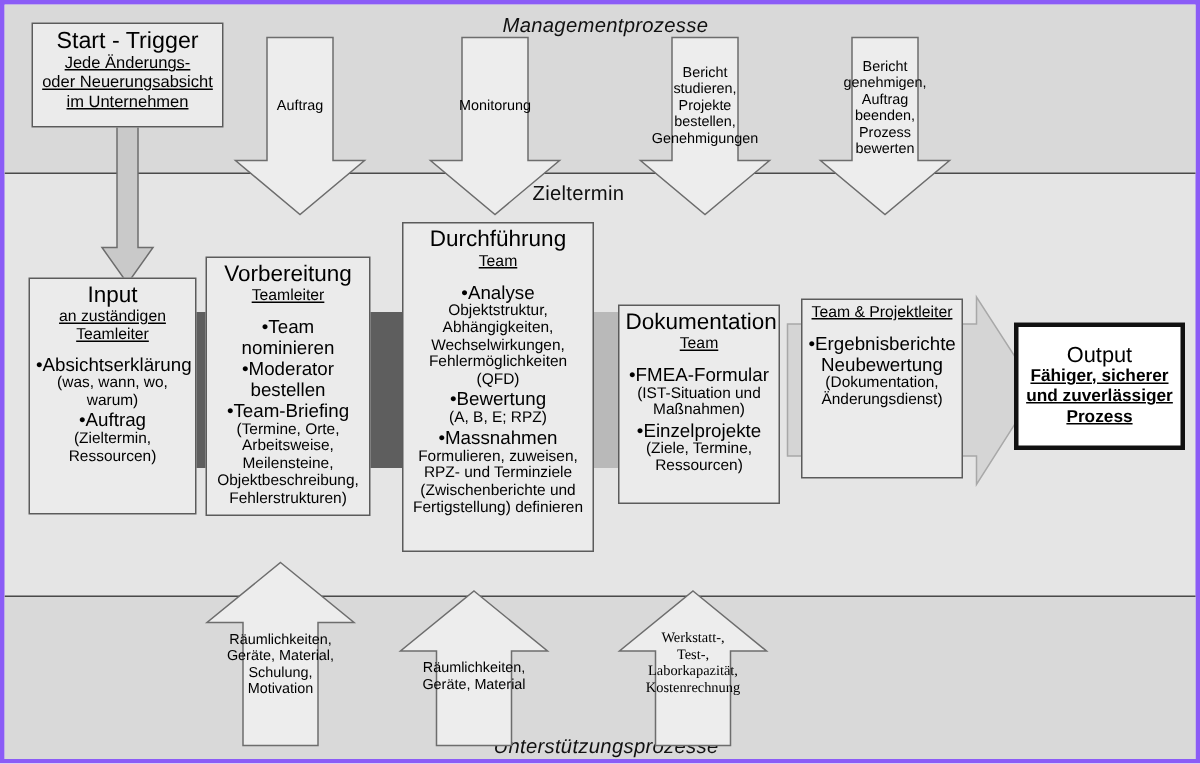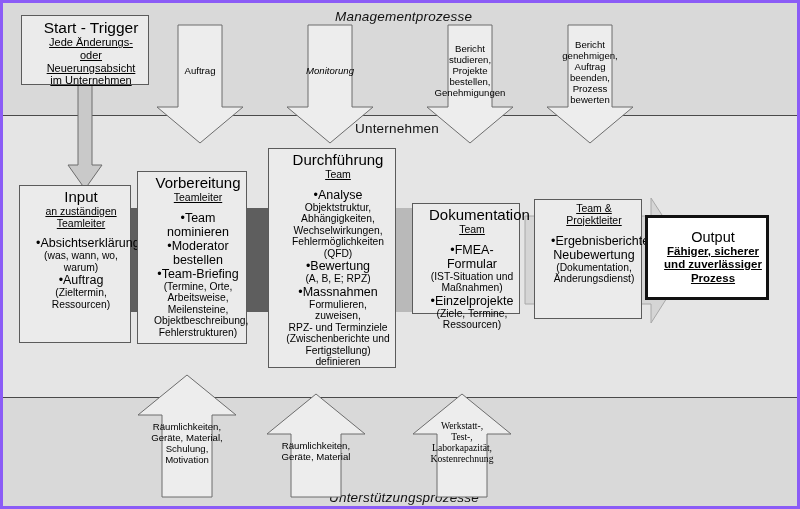--- a/index.html
+++ b/index.html
@@ -32,43 +32,43 @@
   #lbl-core{left:352px;top:118px;font-style:normal;font-size:13.5px;}
 
   
   .pbox{
     position:absolute;
     box-sizing:border-box;
     background:#ebebeb;
     border:1px solid #5b5b5b;
     text-align:center;
     color:#000;
-    padding:3px 4px 4px 16px;
+    padding:3px 4px 4px 4px;
     line-height:1.12;
     z-index:6;
   }
   .pbox .ttl{font-size:15px;display:block;margin-bottom:0px;}
   .pbox .sub{font-size:10.5px;display:block;text-decoration:underline;}
   .pbox .body{font-size:10.5px;display:block;margin-top:7px;}
   .pbox .b1{font-size:12.5px;display:block;}
   .pbox .b2{font-size:10.3px;display:block;}
 
   
   #box-start{left:18px;top:12px;width:128px;height:70px;z-index:9;}
   #box-start .ttl{font-size:15.5px;}
   #box-start .sub{font-size:11px;line-height:1.15;}
 
   #box-input{left:16px;top:182px;width:112px;height:158px;}
   #box-vorbereitung{left:134px;top:168px;width:110px;height:173px;}
   #box-durch{left:265px;top:145px;width:128px;height:220px;}
-  #box-doku{left:409px;top:200px;width:108px;height:111px;}
+  #box-doku{left:409px;top:200px;width:108px;height:133px;}
   #box-nach{left:531px;top:196px;width:108px;height:120px;}
 
   #box-output{
-    left:642px;top:212px;width:124px;height:85px;
+    left:673px;top:212px;width:114px;height:85px;
     background:#ffffff;border:3px solid #111;
     display:flex;align-items:center;justify-content:center;
     z-index:9;
     text-align:center;
   }
   #box-output .inner{display:block;}
   #box-output .ttl{font-size:14.5px;font-weight:normal;}
   #box-output .sub{font-size:11.5px;font-weight:bold;line-height:1.18;}
 
   
@@ -83,21 +83,21 @@
   .arrow svg{display:block;overflow:visible;}
   .arrow .alabel{
     position:absolute;left:0;right:0;
     text-align:center;font-size:9.6px;color:#000;line-height:1.15;
     pointer-events:none;
   }
 
   
   #arr-auftrag{left:152px;top:22px;width:90px;height:120px;}
   #arr-auftrag .alabel{top:40px;}
-  #arr-monitoring{left:282px;top:22px;width:90px;height:120px;font-style:italic;}
+  #arr-monitoring{left:282px;top:22px;width:90px;height:120px;}
   #arr-monitoring .alabel{top:40px;}
   #arr-bericht1{left:422px;top:22px;width:90px;height:120px;}
   #arr-bericht1 .alabel{top:18px;}
   #arr-bericht2{left:542px;top:22px;width:90px;height:120px;}
   #arr-bericht2 .alabel{top:14px;}
 
   
   #arr-sup1{left:133px;top:370px;width:102px;height:125px;}
   #arr-sup1 .alabel{top:48px;}
   #arr-sup2{left:262px;top:389px;width:102px;height:106px;}
@@ -110,21 +110,21 @@
 </style>
 </head>
 <body>
 
 <div id="canvas">
 
   <div id="band-top" class="band"></div>
   <div id="band-bottom" class="band"></div>
 
   <div id="lbl-mgmt" class="band-label">Managementprozesse</div>
-  <div id="lbl-core" class="band-label">Unternehmen</div>
+  <div id="lbl-core" class="band-label">Zieltermin</div>
   <div id="lbl-support" class="band-label">Unterstützungsprozesse</div>
 
   <div id="box-start" class="pbox">
     <span class="ttl">Start - Trigger</span>
     <span class="sub">Jede Änderungs-</span>
     <span class="sub">oder Neuerungsabsicht</span>
     <span class="sub">im Unternehmen</span>
   </div>
 
   <div id="start-arrow">

